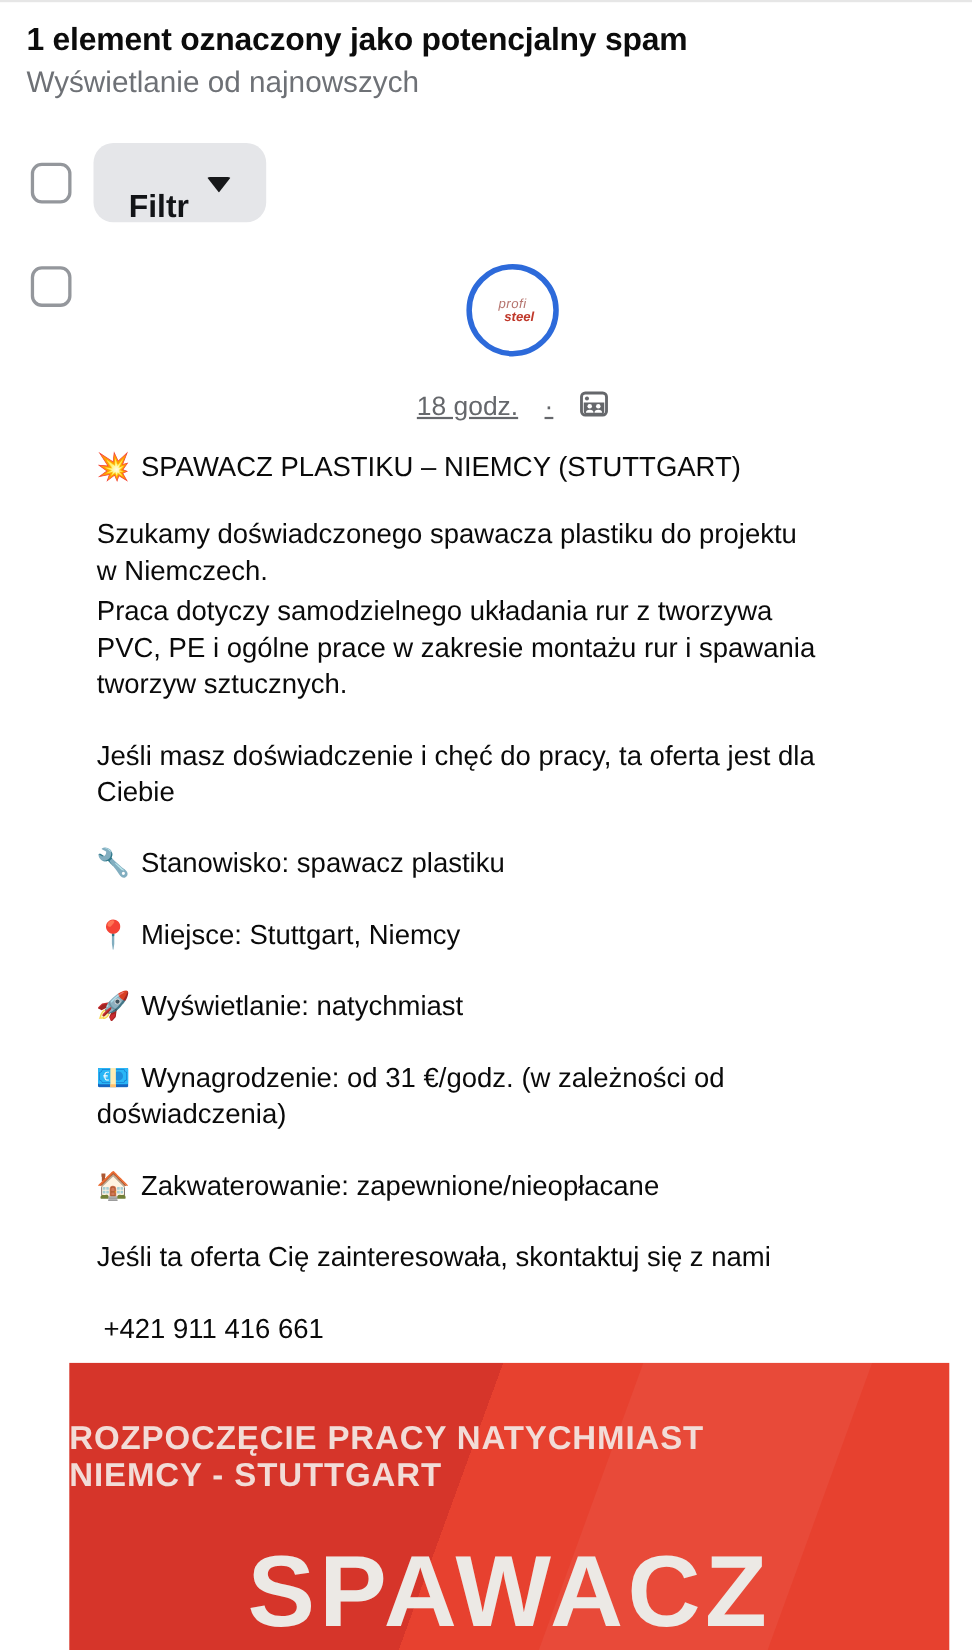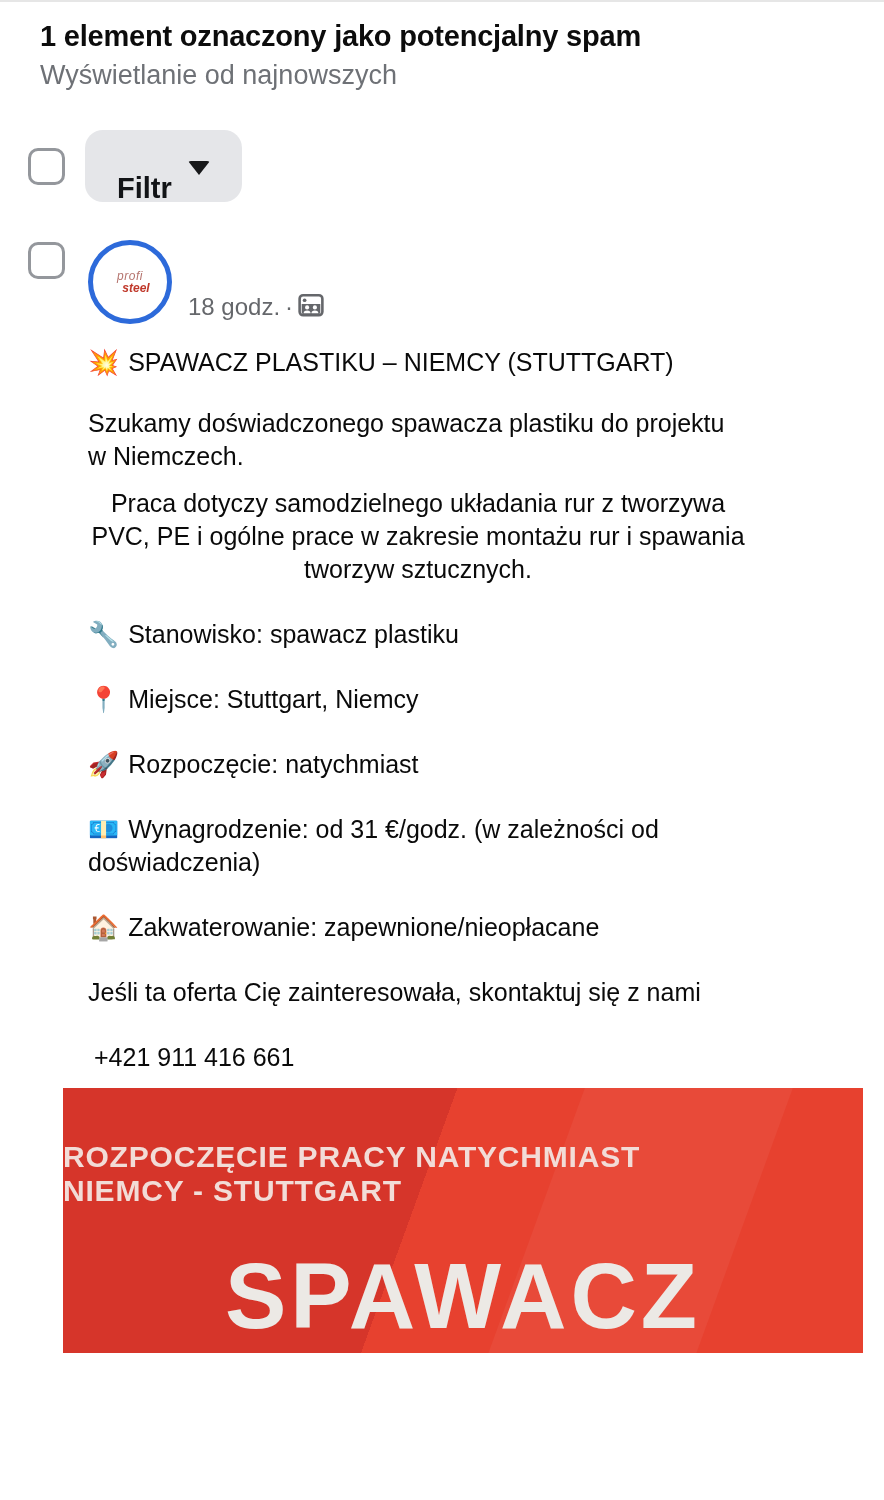--- a/index.html
+++ b/index.html
@@ -11,21 +11,21 @@
     color:#050505;
     overflow:hidden;
     position:relative;
   }
   .top-hairline {
     height:2px; width:100%;
     background:#e6e6e6;
     margin-bottom:16px;
   }
   
-  .page-header { padding:0 40px; }
+  .page-header { padding:0 24px; }
   .page-title {
     font-size:29px; font-weight:700; color:#0c0c0c;
     line-height:36px; letter-spacing:-0.2px;
   }
   .page-subtitle {
     font-size:27px; color:#6e7176; line-height:34px; margin-top:4px;
     font-weight:400;
   }
   
   .filter-row {
@@ -56,46 +56,46 @@
     width:0; height:0;
     border-left:11px solid transparent;
     border-right:11px solid transparent;
     border-top:14px solid #17181a;
     border-radius:3px;
     margin-top:4px;
   }
   
   .post { margin-top:38px; position:relative; padding-left:88px; padding-right:40px; }
   .post-checkbox { position:absolute; left:28px; top:2px; }
-  .post-header { display:flex; align-items:flex-end; gap:16px; }
+  .post-header { display:flex; align-items:center; gap:16px;flex-direction:column; }
   .avatar {
     width:84px; height:84px; border-radius:50%;
     border:5px solid #2d6ada;
     background:#ffffff;
     display:flex; flex-direction:column; align-items:center; justify-content:center;
     flex:0 0 auto;
     overflow:hidden;
   }
   .avatar .logo-line1 { font-size:12px; font-style:italic; color:#b5746e; letter-spacing:0.5px; line-height:11px; }
   .avatar .logo-line2 { font-size:12px; font-style:italic; font-weight:700; color:#c0392b; line-height:12px; margin-left:12px; }
   .post-head-text { padding-top:6px; }
   .author-line { font-size:25px; line-height:32px; }
   .author-name { font-weight:700; color:#050505; }
   .author-sep { color:#55585d; font-weight:400; padding:0 4px; }
   .follow-link { color:#1b6fe0; font-weight:600; text-decoration:none; cursor:pointer; }
   .meta-line {
     margin-top:6px; font-size:24px; color:#65676b;
-    display:flex; align-items:center; gap:5px;
+    display:flex; align-items:center; gap:24px;text-decoration:underline;
   }
   .meta-sep { color:#65676b; }
   .group-icon { display:inline-block; margin-top:2px; }
   
   .post-body { width:660px; font-size:25px; line-height:33px; color:#0a0a0a; }
   .post-body p { margin-top:32px; }
-  .post-body p.cont { margin-top:14px;text-align:center; }
+  .post-body p.cont { margin-top:4px; }
   .post-body .post-title-line { margin-top:22px; }
   .post-body .first-para { margin-top:28px; }
   .emoji { margin-right:9px; }
   .phone-line { padding-left:6px; }
   
   .banner {
     margin:14px 0 0 63px;
     width:800px; height:265px;
     background:linear-gradient(110deg, #d6352a 0%, #d6352a 44%, #e7412f 44%, #e7412f 100%);
     position:relative;
@@ -173,29 +173,30 @@
       </div>
     </div>
   </div>
 
   <div class="post-body">
     <p class="post-title-line">
       <span class="emoji">💥</span><span>SPAWACZ PLASTIKU – NIEMCY (STUTTGART)</span>
     </p>
     <p class="first-para">Szukamy doświadczonego spawacza plastiku do projektu w Niemczech.</p>
     <p class="cont">Praca dotyczy samodzielnego układania rur z tworzywa PVC, PE i ogólne prace w zakresie montażu rur i spawania tworzyw sztucznych.</p>
+    <p>Jeśli masz doświadczenie i chęć do pracy, ta oferta jest dla Ciebie</p>
 
     <p class="detail-row">
       <span class="emoji">🔧</span><span>Stanowisko: spawacz plastiku</span>
     </p>
     <p class="detail-row">
       <span class="emoji">📍</span><span>Miejsce: Stuttgart, Niemcy</span>
     </p>
     <p class="detail-row">
-      <span class="emoji">🚀</span><span>Rozpoczęcie: natychmiast</span>
+      <span class="emoji">🚀</span><span>Wyświetlanie: natychmiast</span>
     </p>
     <p class="detail-row">
       <span class="emoji">💶</span><span>Wynagrodzenie: od 31 €/godz. (w zależności od doświadczenia)</span>
     </p>
     <p class="detail-row">
       <span class="emoji">🏠</span><span>Zakwaterowanie: zapewnione/nieopłacane</span>
     </p>
 
     <p>Jeśli ta oferta Cię zainteresowała, skontaktuj się z nami</p>
     <p class="phone-line">+421 911 416 661</p>

